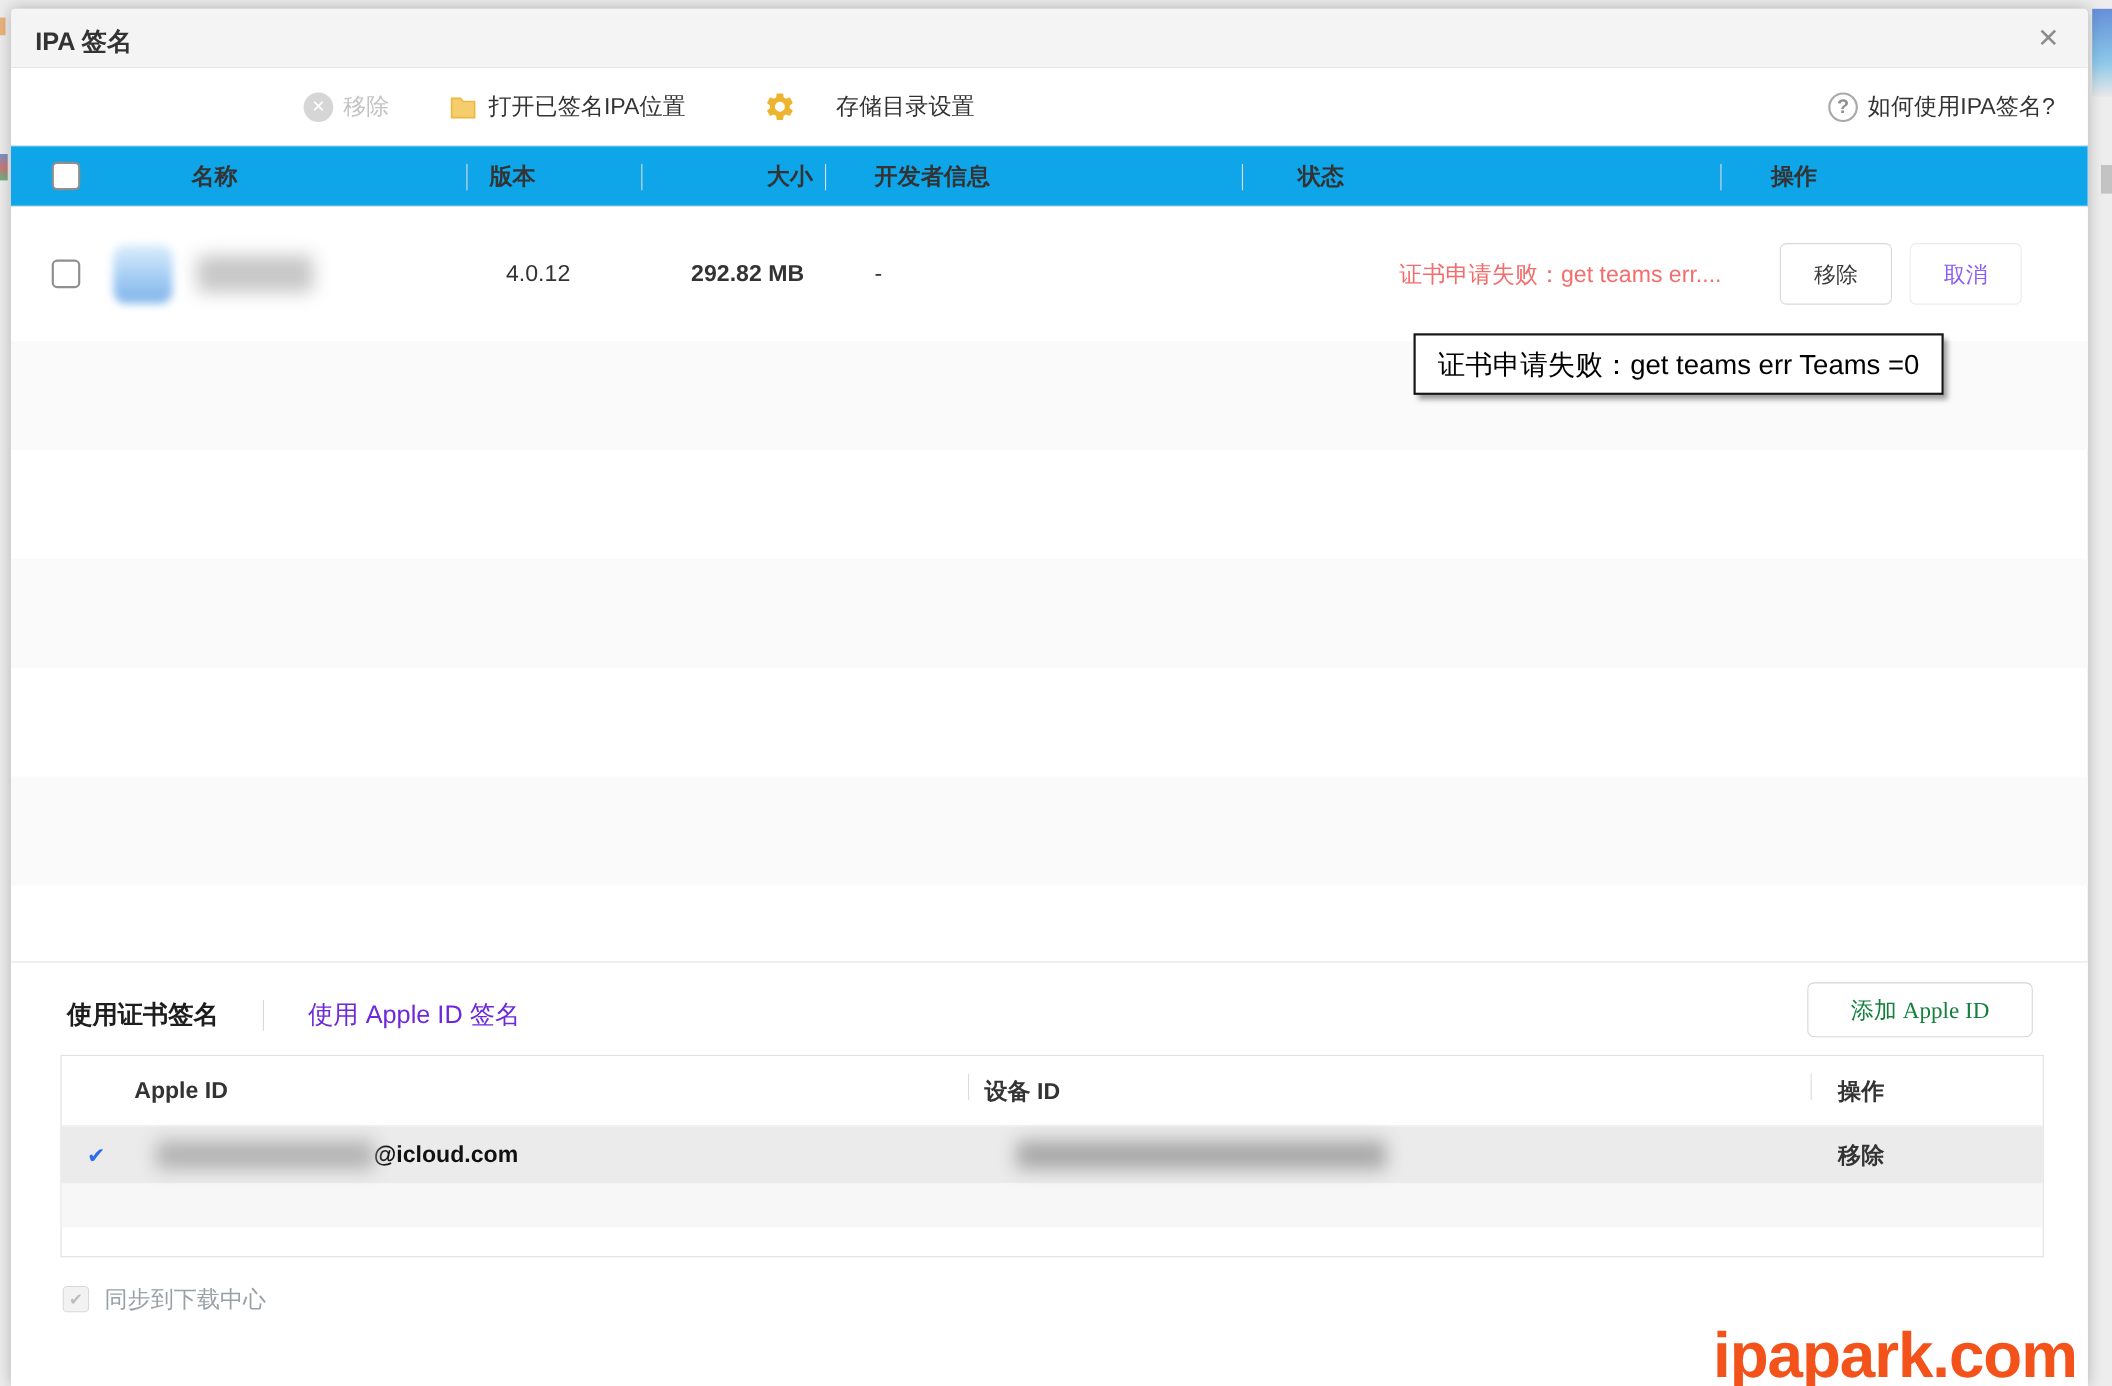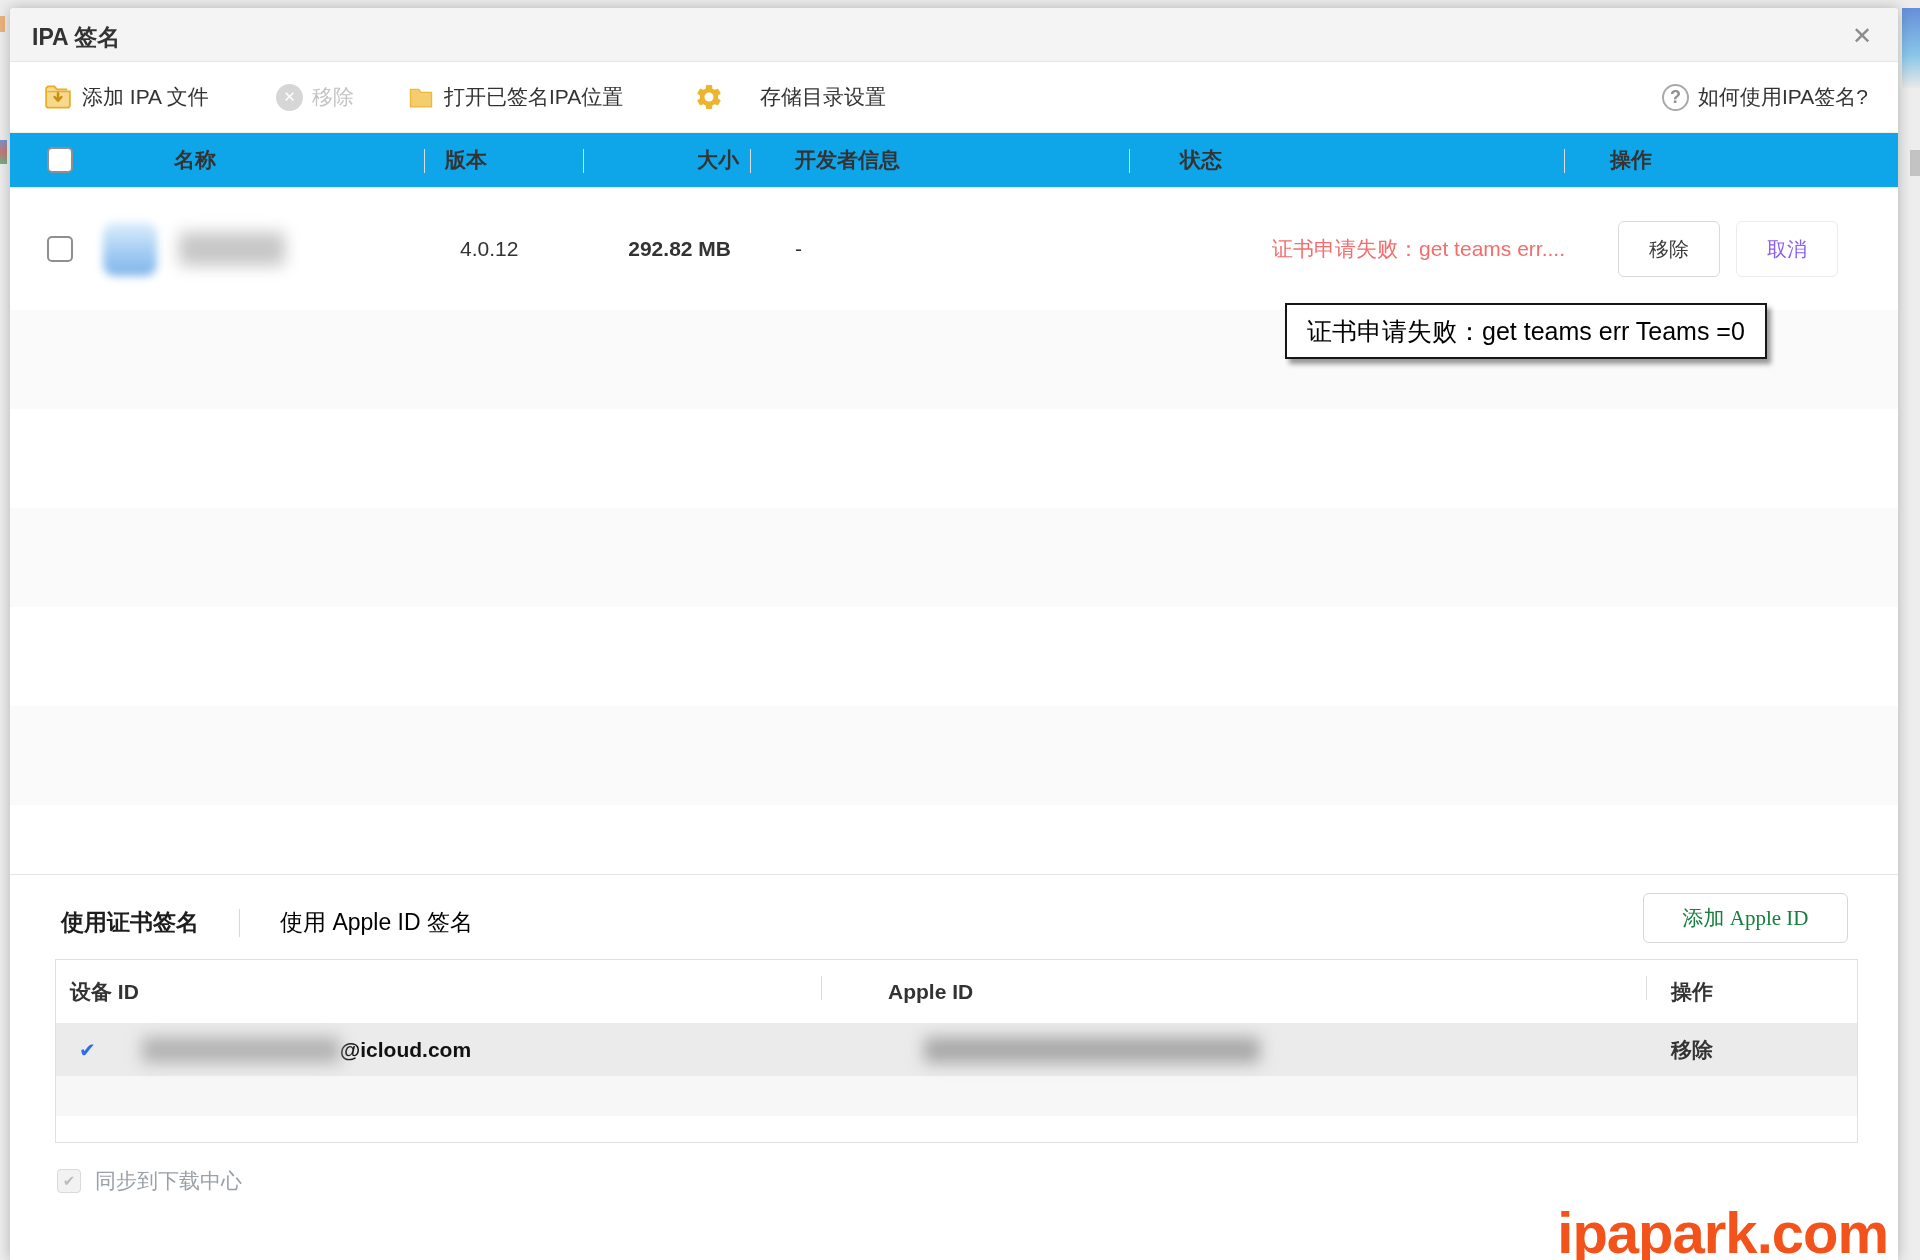--- a/index.html
+++ b/index.html
@@ -67,21 +67,21 @@
   .tooltip { position:absolute; left:1275px; top:295px; height:56px; padding:0 20px;
     background:#fff; border:2px solid #161616; box-shadow:4px 5px 5px rgba(0,0,0,.4);
     font-size:25px; color:#000; display:flex; align-items:center; z-index:5; }
 
   
   .panel { position:absolute; left:0; top:866px; width:100%; height:386px; background:#fff;
     border-top:1px solid #e4e4e4; }
   .tabs { position:absolute; left:51px; top:32px; display:flex; align-items:center; gap:40px; }
   .tab-cert { font-size:23px; font-weight:700; color:#1d1d1d; cursor:pointer; }
   .tab-divider { width:1px; height:28px; background:#d8d8d8; }
-  .tab-apple { font-size:23px; color:#000000; cursor:pointer; }
+  .tab-apple { font-size:23px; color:#6d28d9; cursor:pointer; }
   .add-apple-btn { position:absolute; right:50px; top:18px; width:205px; height:50px;
     background:#fff; border:1px solid #d6d6d6; border-radius:6px; font-size:21px; color:#15803d;
     display:flex; align-items:center; justify-content:center; cursor:pointer;font-family:Liberation Serif, serif; }
 
   .apple-table { position:absolute; left:45px; top:84px; width:1803px; height:184px;
     border:1px solid #e0e0e0; background:#fff; }
   .at-head { display:flex; height:64px; font-size:21px; font-weight:700; color:#333;
     border-bottom:1px solid #ececec; }
   .at-row { display:flex; height:52px; background:#ebebeb; font-size:21px; color:#222; }
   .at-stripe { height:40px; background:#f7f7f7; }
@@ -118,30 +118,20 @@
 <div class="modal">
 
   <div class="titlebar">
     <div class="title">IPA 签名</div>
     <div class="close-btn">
       <span>✕</span>
     </div>
   </div>
 
   <div class="toolbar">
-    <div class="tool-item" style="left:33px;">
-      <span>
-        <svg width="30" height="30" viewBox="0 0 24 24">
-          <path d="M2.5 7.5h19v11a2 2 0 0 1-2 2h-15a2 2 0 0 1-2-2z" fill="#f7d88c" stroke="#e7ad25" stroke-width="1.4"></path>
-          <path d="M2.5 7.5v-2a2 2 0 0 1 2-2h4.6l2 2.4h8.4" fill="#f7d88c" stroke="#e7ad25" stroke-width="1.4"></path>
-          <path d="M12 9v5.2M9.3 12l2.7 3 2.7-3" fill="none" stroke="#c78f12" stroke-width="2" stroke-linecap="round" stroke-linejoin="round"></path>
-        </svg>
-      </span>
-      <span>添加 IPA 文件</span>
-    </div>
 
     <div class="tool-item disabled" style="left:266px;">
       <span class="remove-circ">
         <span>✕</span>
       </span>
       <span>移除</span>
     </div>
 
     <div class="tool-item" style="left:397px;">
       <span>
@@ -233,25 +223,25 @@
   <div class="panel">
     <div class="tabs">
       <span class="tab-cert">使用证书签名</span>
       <span class="tab-divider"></span>
       <span class="tab-apple">使用 Apple ID 签名</span>
     </div>
     <div class="add-apple-btn">添加 Apple ID</div>
 
     <div class="apple-table">
       <div class="at-head">
+        <div class="cell ac-id sep">
+            <span>Apple ID</span>
+          </div>
         <div class="cell ac-dev sep">
             <span>设备 ID</span>
-          </div>
-        <div class="cell ac-id sep">
-            <span>Apple ID</span>
           </div>
         <div class="cell ac-act">
             <span>操作</span>
           </div>
       </div>
       <div class="at-row">
         <div class="cell ac-id-row">
           <span class="check-mark">✔</span>
           <span class="email-blur"></span>
           <span class="email-suffix">@icloud.com</span>

